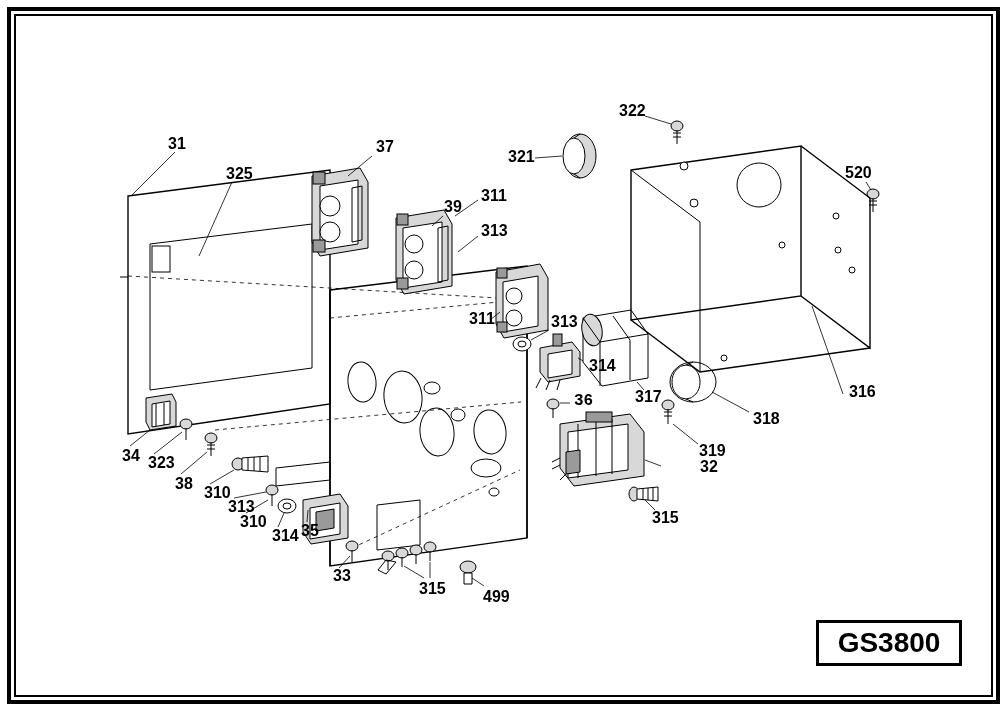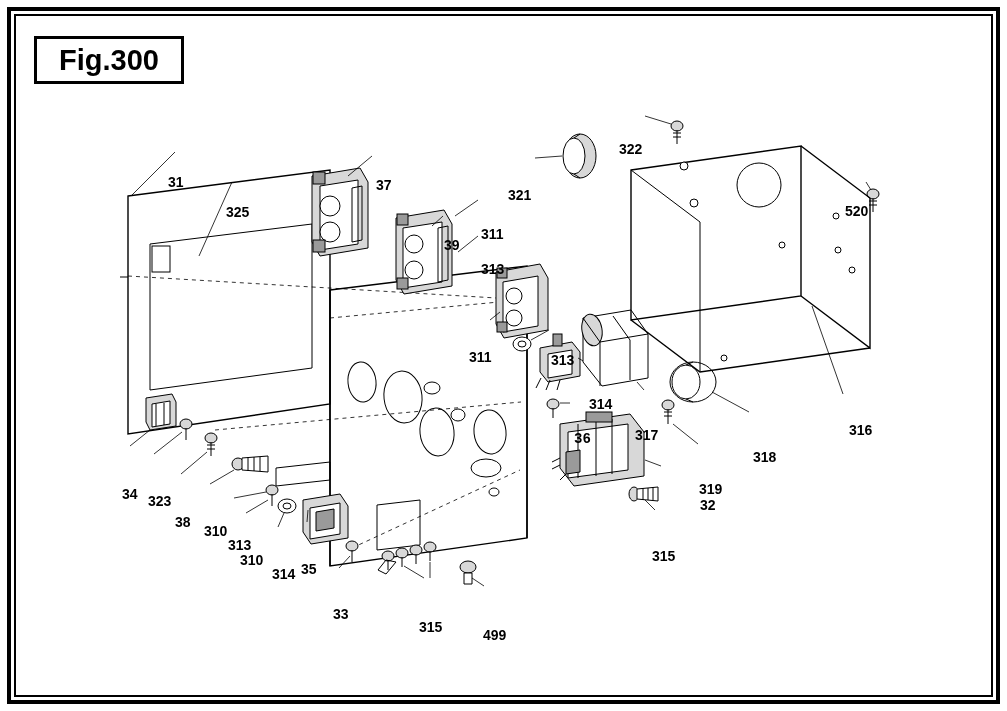--- a/index.html
+++ b/index.html
@@ -57,26 +57,25 @@
   #model-box {
     left: 816px;
     top: 620px;
     width: 140px;
     height: 40px;
     font-size: 28px;
   }
   
   .plabel {
     position: absolute;
-    font-size: 14px;
+    font-size: 16px;
     font-weight: bold;
     color: #000;
     white-space: nowrap;
     line-height: 1;
-    margin-top: 39px;
   }
   svg#art {
     position: absolute;
     left: 0;
     top: 0;
     width: 1007px;
     height: 711px;
     pointer-events: none;
   }
   .ln { stroke:#000; stroke-width:1; fill:none; }
@@ -88,24 +87,24 @@
   .dash { stroke:#000; stroke-width:0.8; fill:none; stroke-dasharray:4 4; }
 </style>
 </head>
 <body>
 
 <div id="page">
 
   <div id="outer-frame"></div>
   <div id="inner-frame"></div>
 
-  <div class="title-box" id="fig-box">
-    <span>Fig.300</span>
+
+  <div class="title-box" id="model-box">
+    <span>GS3800</span>
   </div>
-
 
   <svg id="art" viewBox="0 0 1007 711">
 
     <path class="ln2" d="M128 196 L330 170 L330 404 L128 434 Z"></path>
     <path class="ln" d="M150 244 L312 224 L312 368 L150 390 Z"></path>
     <rect class="fillw" x="152" y="246" width="18" height="26"></rect>
     <path class="ln" d="M120 277 L128 277"></path>
 
     <path class="thin" d="M175 152 L131 196"></path>
 

